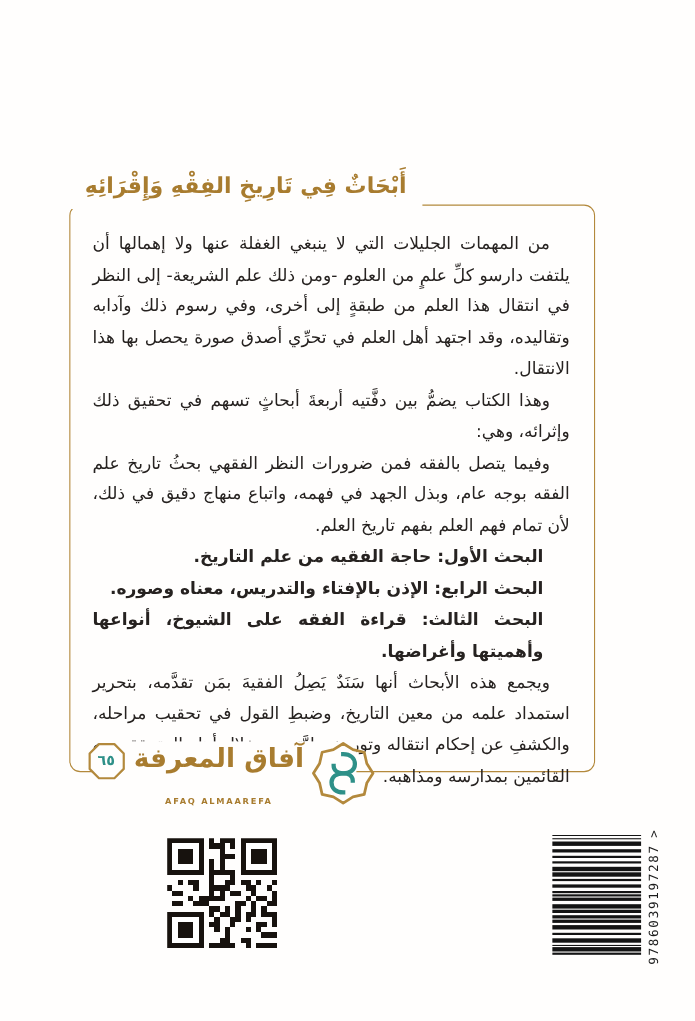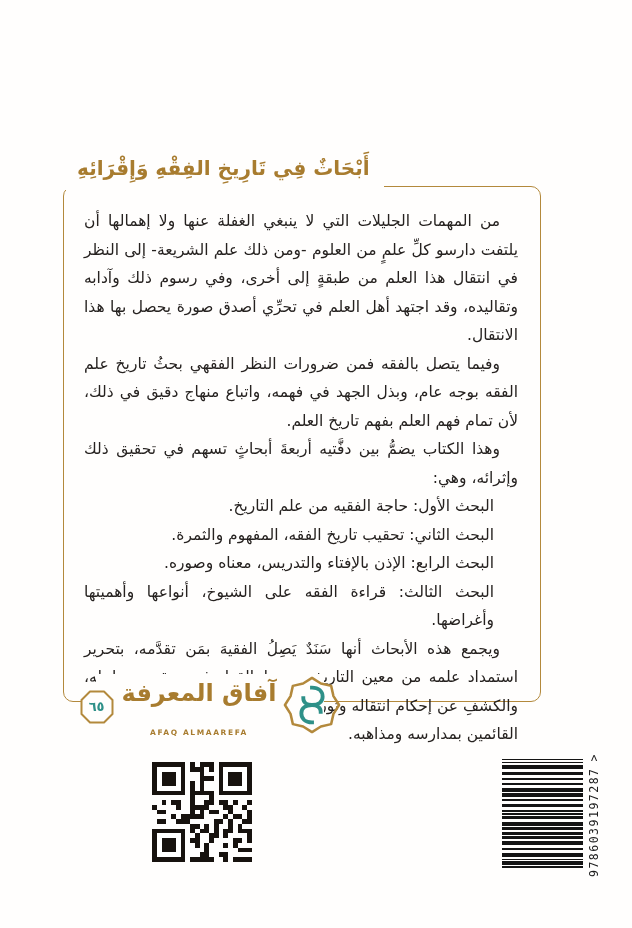--- a/index.html
+++ b/index.html
@@ -28,24 +28,24 @@
     position:absolute;left:63px;top:186px;width:478px;height:516px;
     border:1.6px solid var(--gold);border-radius:10px;box-sizing:border-box;
     z-index:1;
     padding-left:20px;
   }
   .blurb-text{
     position:absolute;left:20px;right:22px;top:20px;direction:rtl;
     text-align:justify;color:var(--ink);font-size:15.5px;line-height:28.5px;
   }
   .blurb-text p{margin:0;text-indent:18px;}
-  .blurb-list{margin:0;padding:0 24px 0 0;list-style:none;font-weight:normal;}
+  .blurb-list{margin:0;padding:0 24px 0 0;list-style:none;font-weight:bold;}
   .logo-strip{
     position:absolute;left:96px;top:674px;width:228px;height:66px;background:#fffefd;
-    display:flex;align-items:center;justify-content:center;gap:7px;z-index:2;
+    display:flex;align-items:flex-start;justify-content:center;gap:7px;z-index:2;
   }
   .series-octagon{position:relative;width:36px;height:36px;flex:0 0 auto;}
   .series-octagon .num{
     position:absolute;left:0;top:0;width:36px;height:36px;line-height:36px;
     text-align:center;color:var(--teal);font-size:13px;font-weight:bold;direction:rtl;
   }
   .publisher-names{display:flex;flex-direction:column;align-items:center;flex:0 0 auto;}
   .publisher-ar{
     direction:rtl;color:var(--goldtext);font-size:24px;font-weight:bold;line-height:30px;
   }
@@ -75,25 +75,24 @@
 <div class="page">
 
 
   <div class="book-subtitle-row">
     <span class="book-subtitle">أَبْحَاثٌ فِي تَارِيخِ الفِقْهِ وَإِقْرَائِهِ</span>
   </div>
 
   <div class="blurb-box">
     <div class="blurb-text">
       <p>من المهمات الجليلات التي لا ينبغي الغفلة عنها ولا إهمالها أن يلتفت دارسو كلِّ علمٍ من العلوم -ومن ذلك علم الشريعة- إلى النظر في انتقال هذا العلم من طبقةٍ إلى أخرى، وفي رسوم ذلك وآدابه وتقاليده، وقد اجتهد أهل العلم في تحرِّي أصدق صورة يحصل بها هذا الانتقال.</p>
+      <p>وهذا الكتاب يضمُّ بين دفَّتيه أربعةَ أبحاثٍ تسهم في تحقيق ذلك وإثرائه، وهي:</p>
       <p>وفيما يتصل بالفقه فمن ضرورات النظر الفقهي بحثُ تاريخ علم الفقه بوجه عام، وبذل الجهد في فهمه، واتباع منهاج دقيق في ذلك، لأن تمام فهم العلم بفهم تاريخ العلم.</p>
-      <p>وهذا الكتاب يضمُّ بين دفَّتيه أربعةَ أبحاثٍ تسهم في تحقيق ذلك وإثرائه، وهي:</p>
       <ul class="blurb-list">
         <li>البحث الأول: حاجة الفقيه من علم التاريخ.</li>
-        <li>البحث الثاني: تحقيب تاريخ الفقه، المفهوم والثمرة.</li>
         <li>البحث الرابع: الإذن بالإفتاء والتدريس، معناه وصوره.</li>
         <li>البحث الثالث: قراءة الفقه على الشيوخ، أنواعها وأهميتها وأغراضها.</li>
       </ul>
       <p>ويجمع هذه الأبحاث أنها سَنَدٌ يَصِلُ الفقيهَ بمَن تقدَّمه، بتحرير استمداد علمه من معين التاريخ، وضبطِ القول في تحقيب مراحله، والكشفِ عن إحكام انتقاله وتوريث مادَّته من خلال أهله المتحققين به القائمين بمدارسه ومذاهبه.</p>
     </div>
   </div>
 
   <div class="logo-strip">
     <span class="series-octagon">
       <svg width="36" height="36" viewBox="0 0 36 36">

